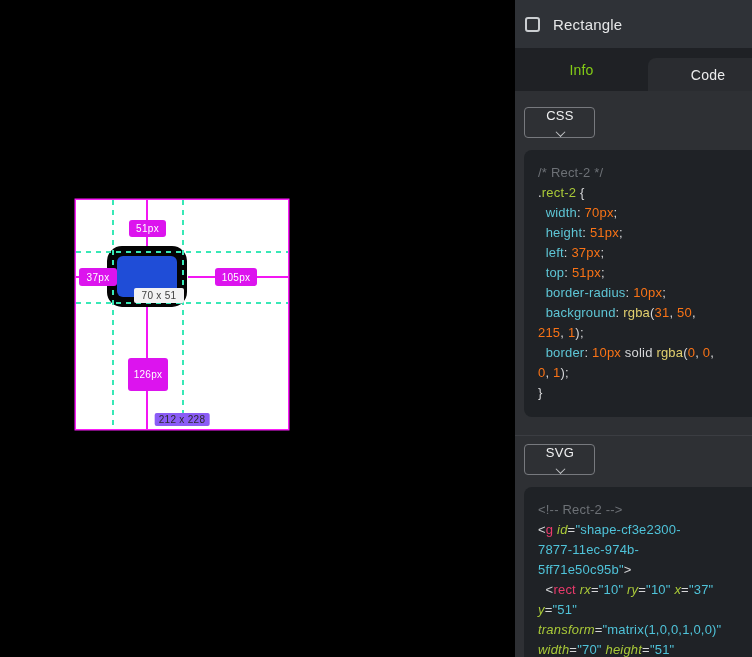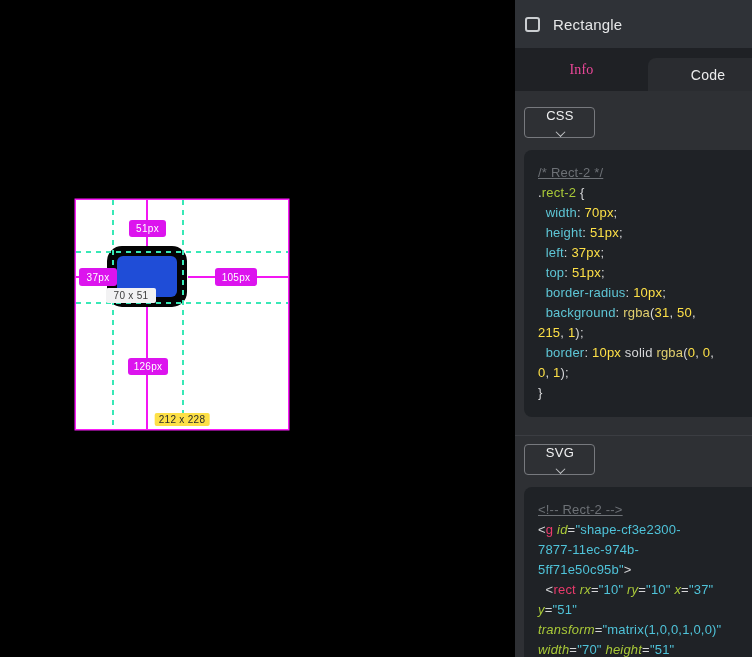--- a/index.html
+++ b/index.html
@@ -24,57 +24,57 @@
   .dash-v1 { left:36px; } .dash-v2 { left:106px; }
   .dash-h { position:absolute; left:0; width:212px; height:2px;
             background:repeating-linear-gradient(to right,#38e8b6 0 5px,transparent 5px 10px); }
   .dash-h1 { top:51px; } .dash-h2 { top:102px; }
   .mbadge { position:absolute; background:#dc14ee; color:#fff; font-size:10px;
             display:flex; align-items:center; justify-content:center; border-radius:3px;
             letter-spacing:.3px; }
   .mbadge-top    { left:53px;  top:20px;  width:37px; height:17px; }
   .mbadge-left   { left:3px;   top:68px;  width:38px; height:18px; }
   .mbadge-right  { left:139px; top:68px;  width:42px; height:18px; }
-  .mbadge-bottom { left:52px;  top:158px; width:40px; height:17px; }
-  .size-badge { position:absolute; left:30px; top:88px; width:50px; height:15px;
+  .mbadge-bottom { left:52px;  top:158px; width:40px; height:33px; }
+  .size-badge { position:absolute; left:58px; top:88px; width:50px; height:15px;
                 background:#f2f2f3; color:#3c3c3c; font-size:10px; border-radius:2px;
                 display:flex; align-items:center; justify-content:center; letter-spacing:.3px; }
   .board-size-badge { position:absolute; left:50%; transform:translateX(-50%); top:213px;
-                background:#fde047; color:#2b2b2b; font-size:10px; padding:1px 4px;
+                background:#8b5cf6; color:#2b2b2b; font-size:10px; padding:1px 4px;
                 border-radius:2px; letter-spacing:.3px; white-space:nowrap; }
 
   
   .panel { position:absolute; left:515px; top:0; width:237px; height:657px; background:#2e3034; }
   .panel-header { height:48px; background:#2f3237; display:flex; align-items:center; padding-left:10px; }
   .checkbox { width:15px; height:15px; border:2px solid #cbced1; border-radius:3px; background:transparent; }
   .header-title { margin-left:13px; font-size:15px; color:#e6e7e8; letter-spacing:.2px; }
   .tabs { position:relative; height:43px; background:#1f2125; }
   .tab-info { position:absolute; left:0; top:0; width:133px; height:43px;
               display:flex; align-items:center; justify-content:center;
-              color:#ec4899; font-size:14px; letter-spacing:.2px;font-family:Liberation Serif, serif; }
+              color:#84cc16; font-size:14px; letter-spacing:.2px; }
   .tab-code { position:absolute; left:133px; top:10px; width:120px; height:33px;
               background:#2a2c30; border-radius:8px 8px 0 0;
               display:flex; align-items:center; justify-content:center;
               color:#ececed; font-size:14px; letter-spacing:.2px; }
   .section-css { padding:16px 0 18px 9px; }
   .divider { height:1px; background:#3b3d42; }
   .section-svg { padding:8px 0 0 9px; }
   .select { width:71px; height:31px; border:1px solid #77797e; border-radius:4px;
             display:flex; align-items:center; justify-content:space-between;
             padding:0 11px 0 12px; color:#f0f1f2; font-size:13px; letter-spacing:.3px;flex-direction:column; }
   .chev { width:7px; height:7px; border-right:1.5px solid #c3c5c8; border-bottom:1.5px solid #c3c5c8;
           transform:rotate(45deg) translate(-1px,-1px); }
   .code-block { margin-top:12px; width:250px; background:#1f2226; border-radius:8px;
                 padding:13px 0 14px 14px; font-size:13px; line-height:20px;
                 color:#d6d7d9; overflow:hidden; }
   .code-line { white-space:pre; letter-spacing:.2px; }
-  .tok-cm   { color:#6d7176;text-decoration:underline; }
+  .tok-cm   { color:#6d7176; }
   .tok-sel  { color:#a9c938; }
   .tok-pn   { color:#5ec6d6; }
-  .tok-vl   { color:#fde047; }
+  .tok-vl   { color:#f97316; }
   .tok-fn   { color:#e2d06e; }
   .tok-pl   { color:#d6d7d9; }
   .tok-tag  { color:#e93a6b; }
   .tok-attr { color:#a9c938;font-style:italic; }
   .tok-str  { color:#4fc3d9; }
 </style>
 </head>
 <body>
 
 <div class="screen">

